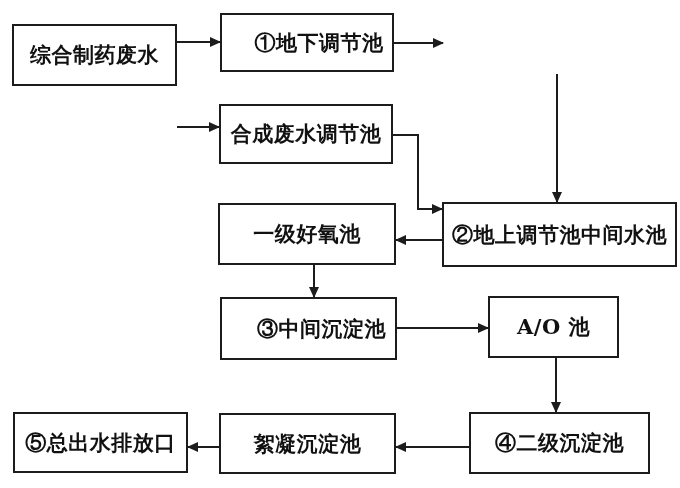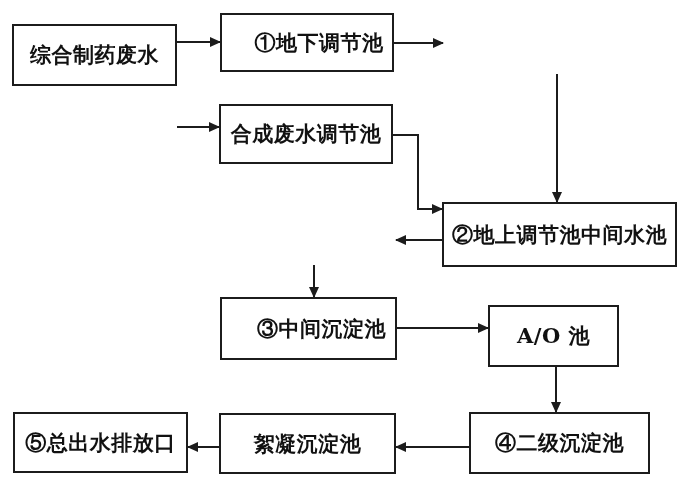--- a/index.html
+++ b/index.html
@@ -72,27 +72,30 @@
 
 <div class="node" style="left: 12px; top: 11px; width: 165px; height: 62px; border-color: rgb(28, 28, 28); margin-top: 13px;">
       <span style="color: rgb(17, 17, 17);">综合制药废水</span>
     </div>
     <div class="node" style="left: 220px; top: 13px; width: 174px; height: 59px; border-color: rgb(28, 28, 28); padding-left: 24px;">
       <span style="color: rgb(17, 17, 17);">①地下调节池</span>
     </div>
     <div class="node" style="left: 219px; top: 104px; width: 174px; height: 60px; border-color: rgb(28, 28, 28);">
       <span style="color: rgb(17, 17, 17);">合成废水调节池</span>
     </div>
+    <div class="node" style="left: 218px; top: 203px; width: 178px; height: 62px; border-color: rgb(28, 28, 28);">
+      <span style="color: rgb(17, 17, 17);">一级好氧池</span>
+    </div>
     <div class="node" style="left: 442px; top: 202px; width: 235px; height: 65px; border-color: rgb(28, 28, 28);">
       <span style="color: rgb(17, 17, 17);">②地上调节池中间水池</span>
     </div>
     <div class="node" style="left: 220px; top: 297px; width: 177px; height: 63px; border-color: rgb(28, 28, 28); padding-left: 26px;">
       <span style="color: rgb(17, 17, 17);">③中间沉淀池</span>
     </div>
-    <div class="node" style="left: 488px; top: 305px; width: 131px; height: 62px; border-color: rgb(28, 28, 28);">
+    <div class="node" style="left: 488px; top: 296px; width: 131px; height: 62px; border-color: rgb(28, 28, 28);">
       <span style="color: rgb(17, 17, 17);">A/O 池</span>
     </div>
     <div class="node" style="left: 13px; top: 412px; width: 175px; height: 61px; border-color: rgb(28, 28, 28);">
       <span style="color: rgb(17, 17, 17);">⑤总出水排放口</span>
     </div>
     <div class="node" style="left: 469px; top: 412px; width: 181px; height: 62px; border-color: rgb(28, 28, 28);">
       <span style="color: rgb(17, 17, 17);">④二级沉淀池</span>
     </div>
     <div class="node" style="left: 219px; top: 413px; width: 177px; height: 61px; border-color: rgb(28, 28, 28);">
       <span style="color: rgb(17, 17, 17);">絮凝沉淀池</span>

